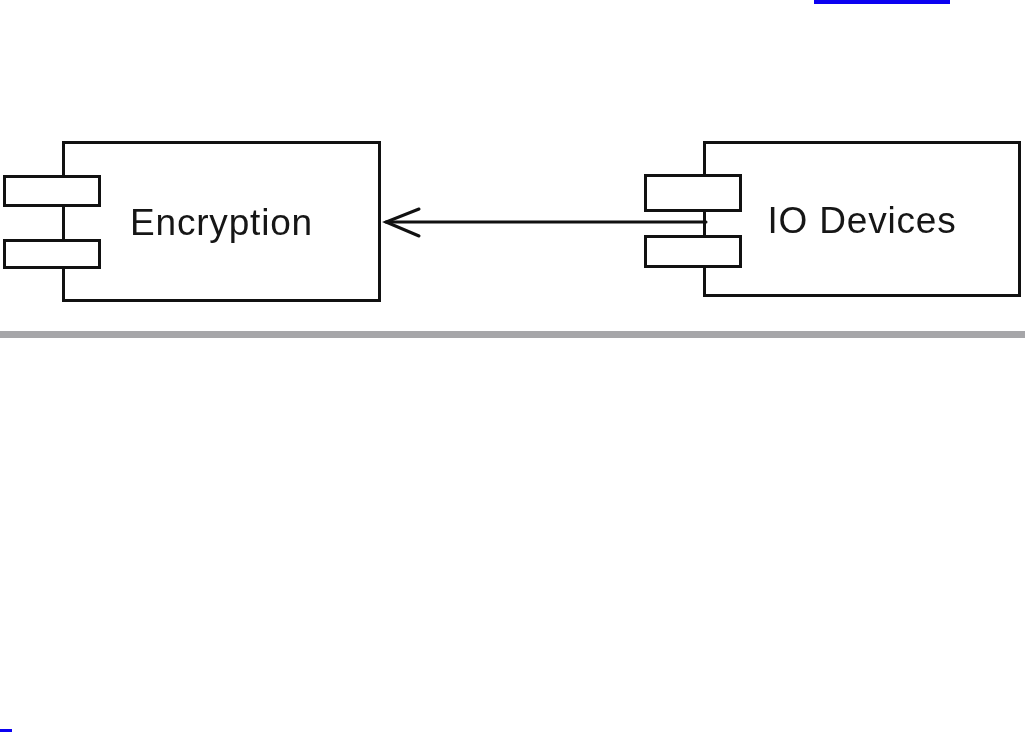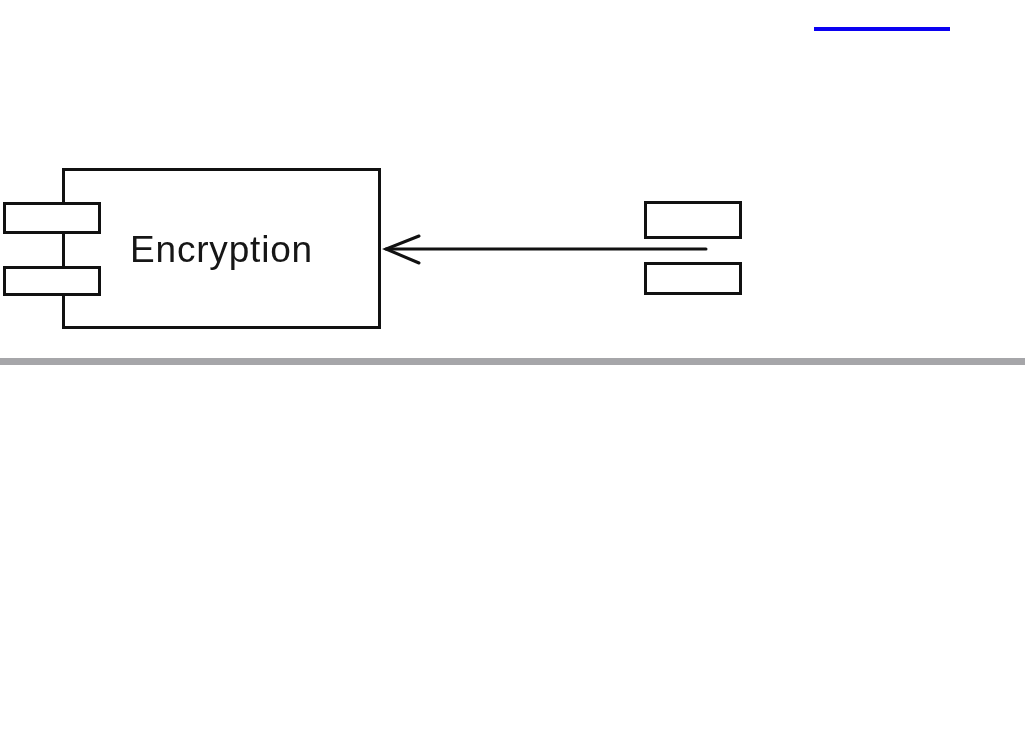--- a/index.html
+++ b/index.html
@@ -11,21 +11,20 @@
     height: 734px;
     background: var(--page-bg, #ffffff);
     font-family: "Liberation Sans", sans-serif;
     overflow: hidden;
     position: relative;
   }
   .page {
     position: absolute;
     inset: 0;
     background: var(--page-bg, #ffffff);
-    margin-top: 27px;
   }
   
   .link-underline {
     position: absolute;
     background: var(--link-blue, #0b01f1);
   }
   .link-underline.top {
     left: 814px; top: 0; width: 136px; height: 4px;
   }
   .link-underline.bottom {
@@ -96,20 +95,23 @@
   <div class="link-underline top"></div>
 
   <div class="diagram">
 
     <div class="component-box left">
       <span class="comp-label">Encryption</span>
     </div>
     <div class="port l1"></div>
     <div class="port l2"></div>
 
+    <div class="component-box right">
+      <span class="comp-label">IO Devices</span>
+    </div>
     <div class="port r1"></div>
     <div class="port r2"></div>
 
     <svg class="arrow-svg" viewBox="0 0 330 45" xmlns="http://www.w3.org/2000/svg">
       <line x1="6" y1="22" x2="326" y2="22"></line>
       <polyline points="39,9 6,22 39,36"></polyline>
     </svg>
 
   </div>
 

